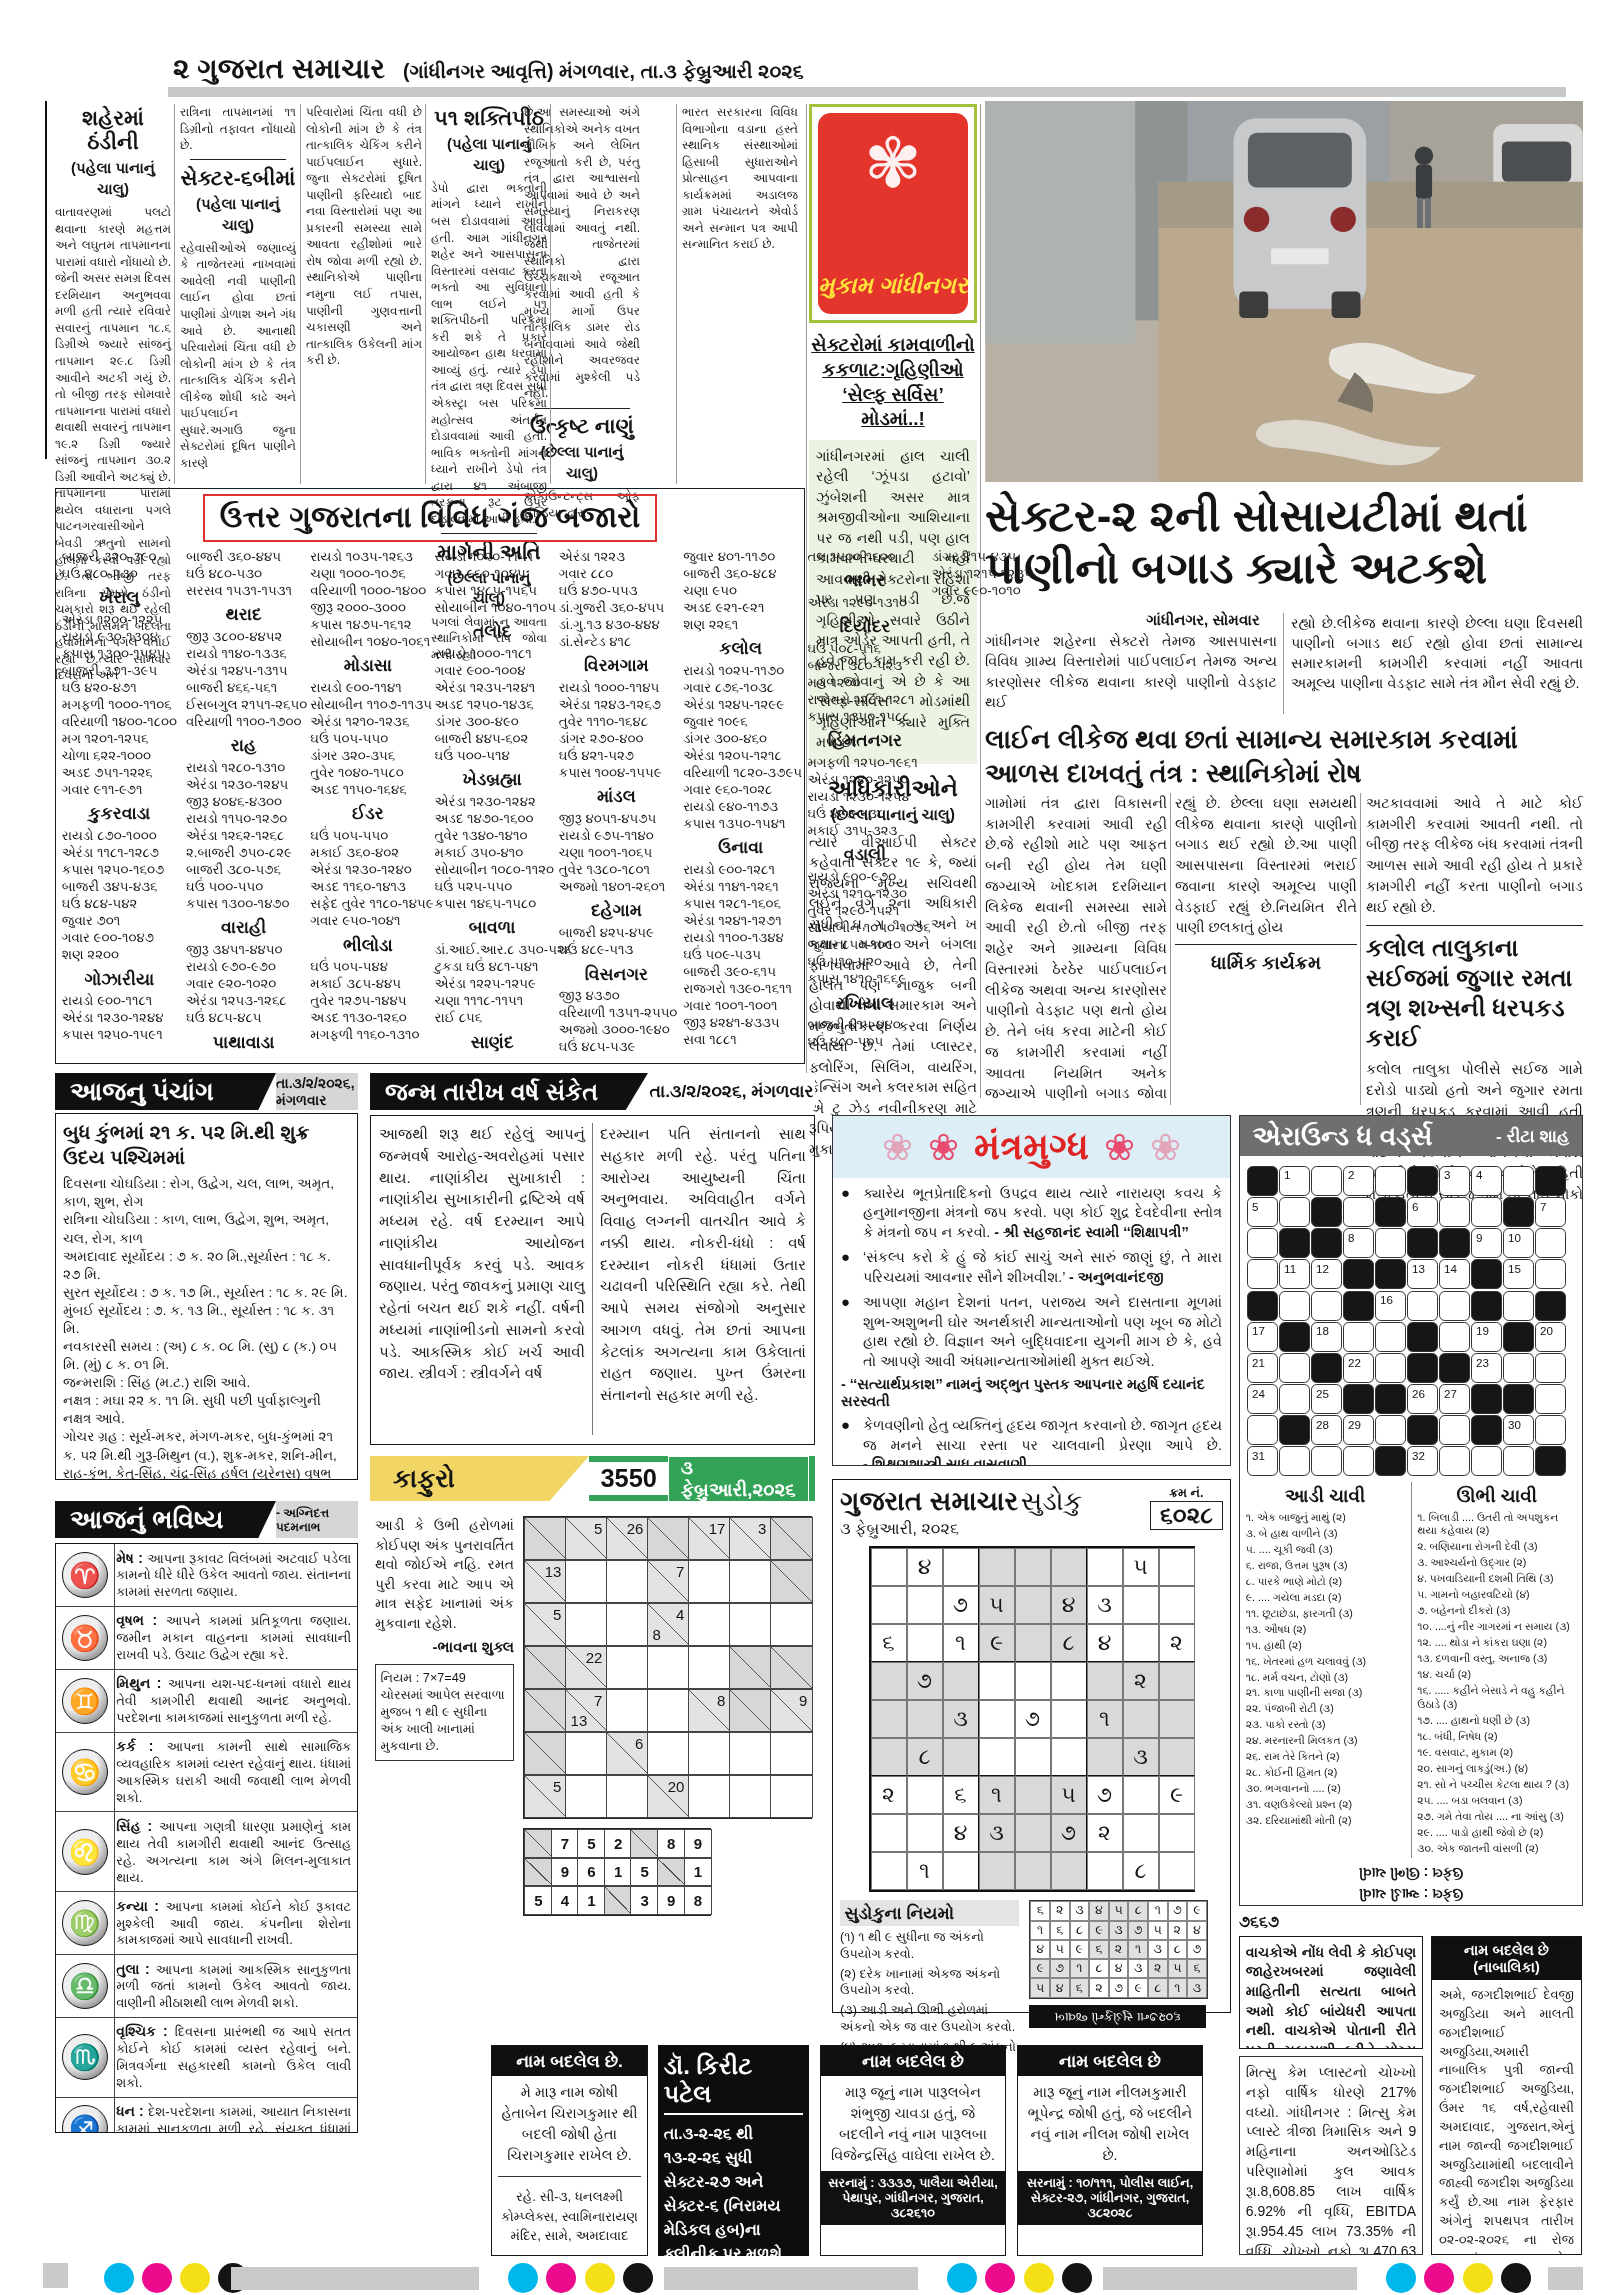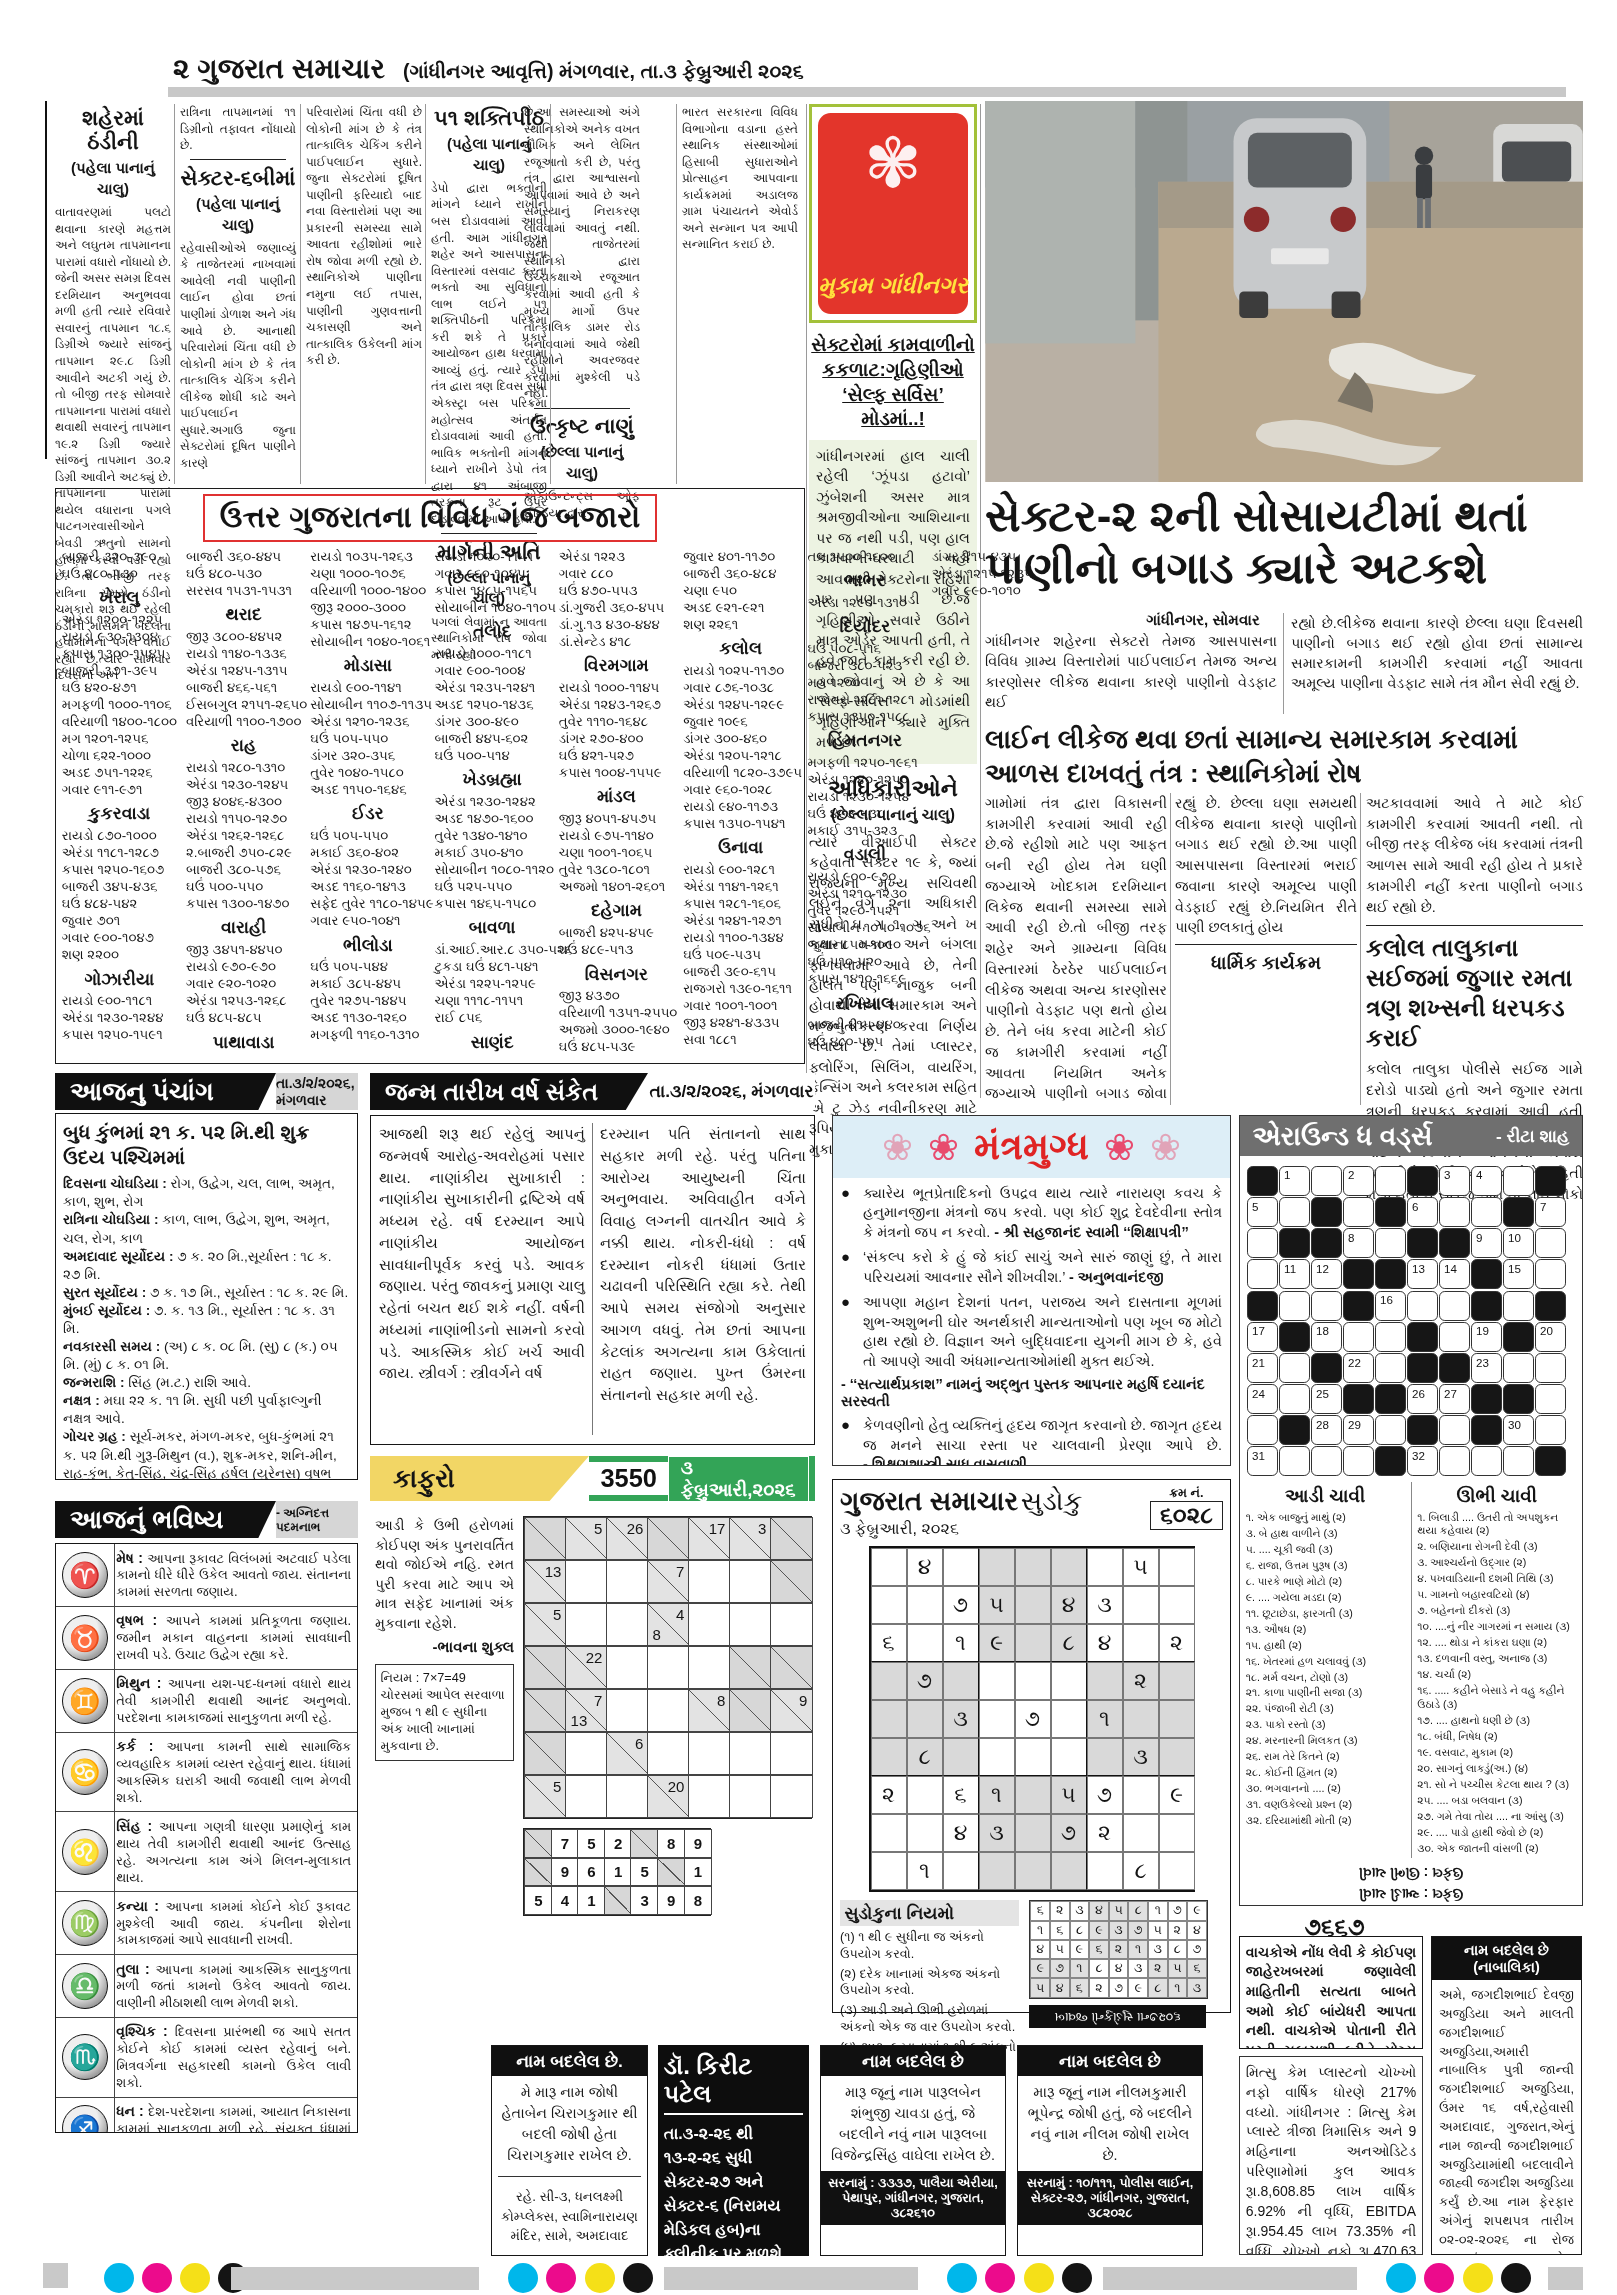--- a/index.html
+++ b/index.html
@@ -47,21 +47,21 @@
   
   .bhead{position:absolute;display:flex;align-items:stretch;}
   .bhead .bk{background:#101010;color:#fff;font-weight:bold;display:flex;align-items:center;
              padding:0 15px;clip-path:polygon(0 0,100% 0,92% 100%,0 100%);flex:0 0 auto;}
   .bhead .tab{background:#d6d6d6;color:#111;display:flex;align-items:center;justify-content:center;
               flex:1 1 auto;font-weight:bold;}
   
   .pbox{border:1.7px solid #161616;padding:5.8px 7px;}
   .plead{font-size:19.6px;font-weight:bold;line-height:1.3;margin-bottom:4.6px;}
   .pline{font-size:13.6px;line-height:1.33;}
-  .pline b{font-weight:bold;text-align:center;}
+  .pline b{font-weight:normal;text-align:center;}
   
   .zbox{border:1.7px solid #161616;}
   .zrow{display:flex;border-bottom:1.2px solid #444;}
   .zrow:last-child{border-bottom:none;}
   .zicon{flex:0 0 58px;display:flex;align-items:center;justify-content:center;}
   .zcirc{width:44px;height:44px;border-radius:50%;background:radial-gradient(circle at 35% 30%,#efefef 0 45%,#5a5a5a 100%);
          border:1.7px solid #111;display:flex;align-items:center;justify-content:center;
          font-size:25.4px;color:#111;font-weight:bold;}
   .ztxt{flex:1;font-size:13px;line-height:1.3;padding:4.6px 5.8px 4.6px 1.2px;border-left:1.2px solid #444;}
   .ztxt b{font-size:14px;}
@@ -133,21 +133,21 @@
   
   .adbox{border:1.7px solid #161616;background:#fff;}
   .ad-head{background:#101010;color:#fff;font-weight:bold;text-align:center;font-size:17.3px;padding:4.6px 2.3px;}
   .ad-body{font-size:14.4px;line-height:1.45;text-align:center;padding:5.8px 7px;}
   .ad-divider{border-top:1.2px solid #333;margin:4.6px 5.8px;}
   .ad-dark{background:#0d0d0d;color:#fff;text-align:left;padding:7px 5.8px;}
   .ad-dark .t{font-size:24px;font-weight:bold;border-bottom:2.3px solid #fff;padding-bottom:4.6px;margin-bottom:7px;}
   .ad-dark .l{font-size:16px;font-weight:bold;line-height:1.5;}
   .notice{border:1.7px solid #161616;font-size:14px;font-weight:bold;line-height:1.4;padding:5.8px;text-align:justify;}
   .mitsu{border:1.2px solid #333;font-size:14px;line-height:1.42;padding:5.8px;text-align:justify;}
-  .numtag{font-size:24px;font-weight:bold;text-align:center;}
+  .numtag{font-size:16px;font-weight:bold;text-align:left;}
   
   .dot{position:absolute;width:30px;height:30px;border-radius:50%;}
   .rbar{position:absolute;height:23px;background:#c9c9c9;}
 </style>
 </head>
 <body>
 
 <div id="page">
 
   <div class="abs masthead" style="left:173px;top:53px;">

